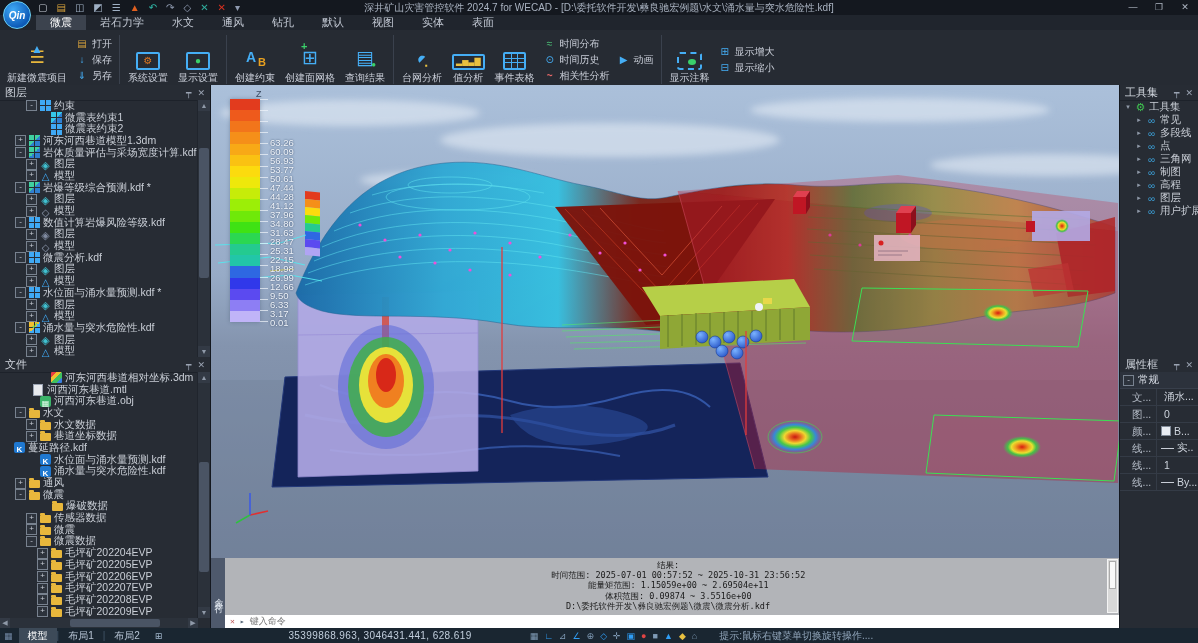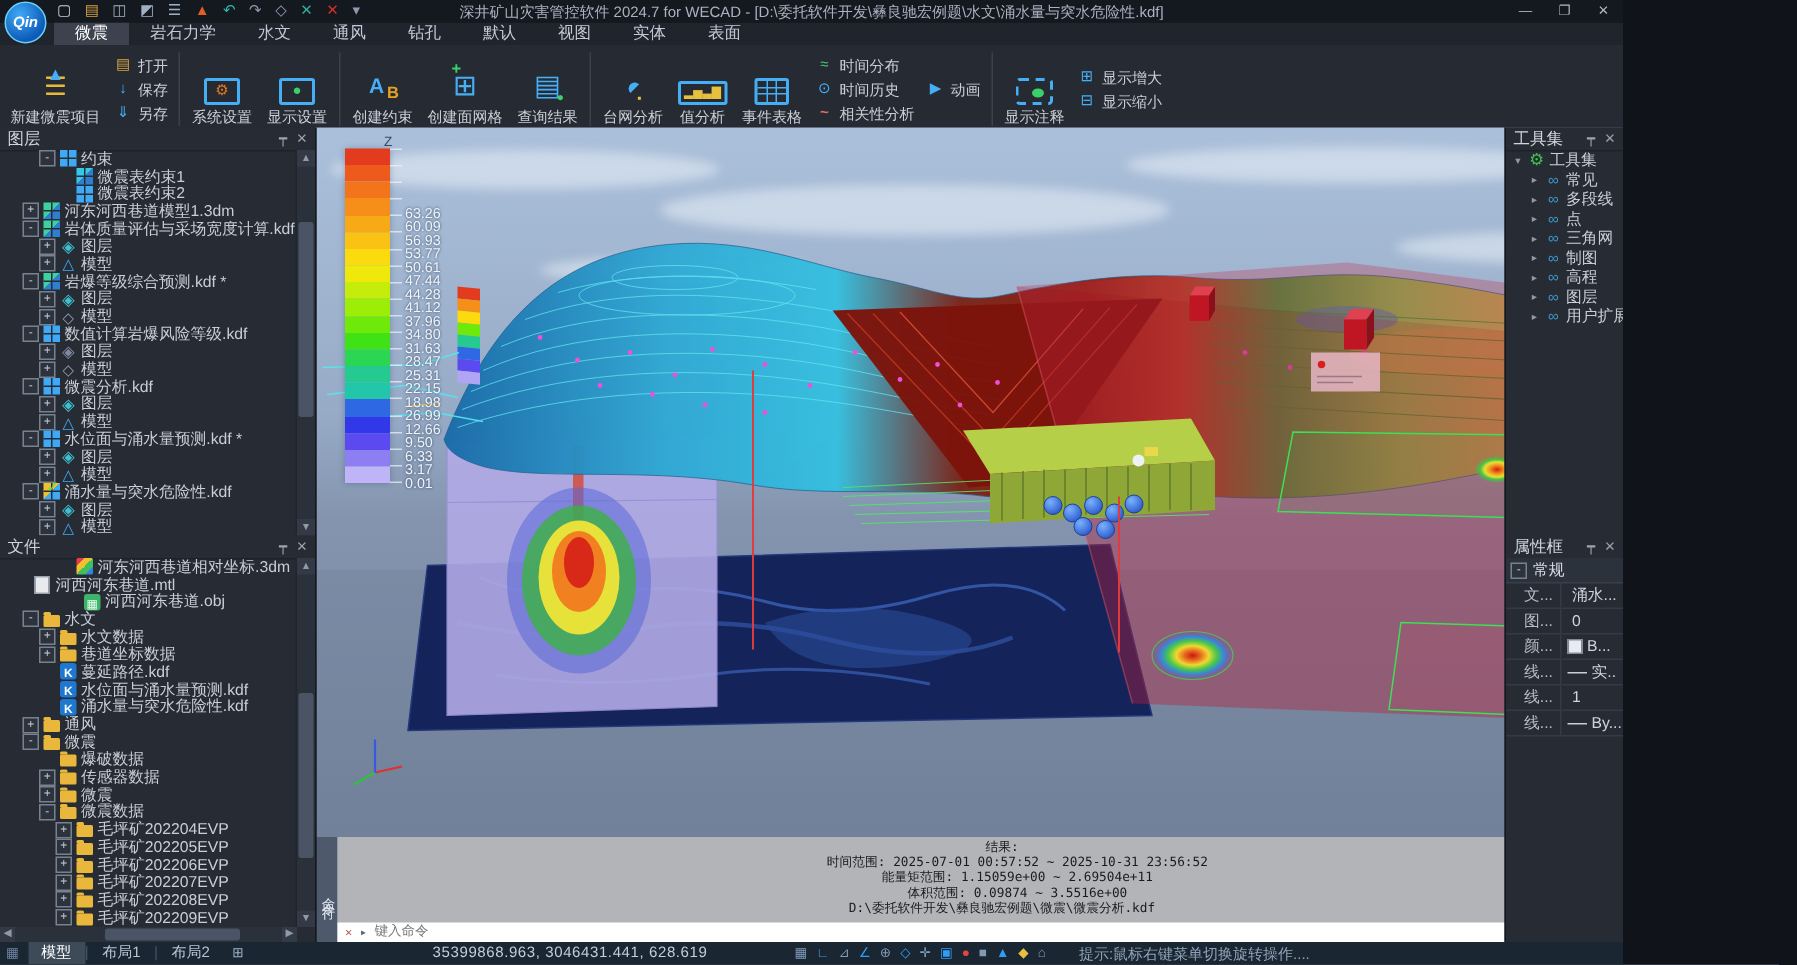--- a/index.html
+++ b/index.html
@@ -1,16 +1,16 @@
 <!DOCTYPE html>
 <html><head>
 <meta charset="utf-8">
 <style>
   html,body{margin:0;padding:0;background:#10141a;}
-  #app{position:relative;width:1082px;height:643px;overflow:hidden;
+  #app{position:relative;width:1198px;height:643px;overflow:hidden;
        font-family:"Liberation Sans","DejaVu Sans",sans-serif;
        color:#c8cdd6;font-size:11px;-webkit-font-smoothing:antialiased;}
   
   .titlebar{position:absolute;top:0;left:0;right:0;height:15px;background:#14181f;display:flex;align-items:center;z-index:30;}
   .app-logo{position:absolute;left:3px;top:1px;width:26px;height:26px;border-radius:50%;
     background:radial-gradient(circle at 35% 30%,#3fa9f5,#0d5bb8 70%);border:1px solid #6ad0f5;z-index:40;
     color:#fff;font-style:italic;font-weight:bold;font-size:10px;display:flex;align-items:center;justify-content:center;}
   .qat{display:flex;gap:9px;margin-left:38px;align-items:center;}
   .qat-ic{font-size:10px;line-height:15px;}
   .win-title{position:absolute;left:0;right:0;text-align:center;font-size:10px;color:#a9b2c0;pointer-events:none;}
@@ -415,46 +415,46 @@
         <span class="ph-sp"></span>
         <span class="ph-ic">┯</span>
         <span class="ph-ic">✕</span>
       </div>
       <div class="tree" style="bottom:10px;">
           <div class="tree-row" style="padding-left: 37px;">
     <span class="exp"></span>
     <span class="ic file-3dm"></span>
     <span>河东河西巷道相对坐标.3dm</span>
   </div>
-          <div class="tree-row" style="padding-left: 8px;">
+          <div class="tree-row" style="padding-left: 18px;">
     <span class="exp"></span>
     <span class="ic file"></span>
     <span>河西河东巷道.mtl</span>
   </div>
-          <div class="tree-row" style="padding-left: 42px; text-align: center;">
+          <div class="tree-row" style="padding-left: 26px; text-align: center;">
     <span class="exp"></span>
     <span class="ic file-obj"></span>
     <span>河西河东巷道.obj</span>
   </div>
           <div class="tree-row" style="padding-left: 15px;">
     <span class="exp">-</span>
     <span class="ic folder"></span>
     <span>水文</span>
   </div>
           <div class="tree-row" style="padding-left: 26px;">
     <span class="exp">+</span>
     <span class="ic folder"></span>
     <span>水文数据</span>
   </div>
           <div class="tree-row" style="padding-left: 26px;">
     <span class="exp">+</span>
     <span class="ic folder"></span>
     <span>巷道坐标数据</span>
   </div>
-          <div class="tree-row" style="padding-left: 26px;">
+          <div class="tree-row" style="">
     <span class="exp"></span>
     <span class="ic kdf"></span>
     <span>蔓延路径.kdf</span>
   </div>
           <div class="tree-row" style="padding-left: 26px;">
     <span class="exp"></span>
     <span class="ic kdf"></span>
     <span>水位面与涌水量预测.kdf</span>
   </div>
           <div class="tree-row" style="padding-left: 26px;">
@@ -465,21 +465,21 @@
           <div class="tree-row" style="padding-left: 15px;">
     <span class="exp">+</span>
     <span class="ic folder"></span>
     <span>通风</span>
   </div>
           <div class="tree-row" style="padding-left: 15px;">
     <span class="exp">-</span>
     <span class="ic folder"></span>
     <span>微震</span>
   </div>
-          <div class="tree-row" style="padding-left: 26px;">
+          <div class="tree-row" style="padding-left: 38px;">
     <span class="exp"></span>
     <span class="ic folder"></span>
     <span>爆破数据</span>
   </div>
           <div class="tree-row" style="padding-left: 26px;">
     <span class="exp">+</span>
     <span class="ic folder"></span>
     <span>传感器数据</span>
   </div>
           <div class="tree-row" style="padding-left: 26px;">

